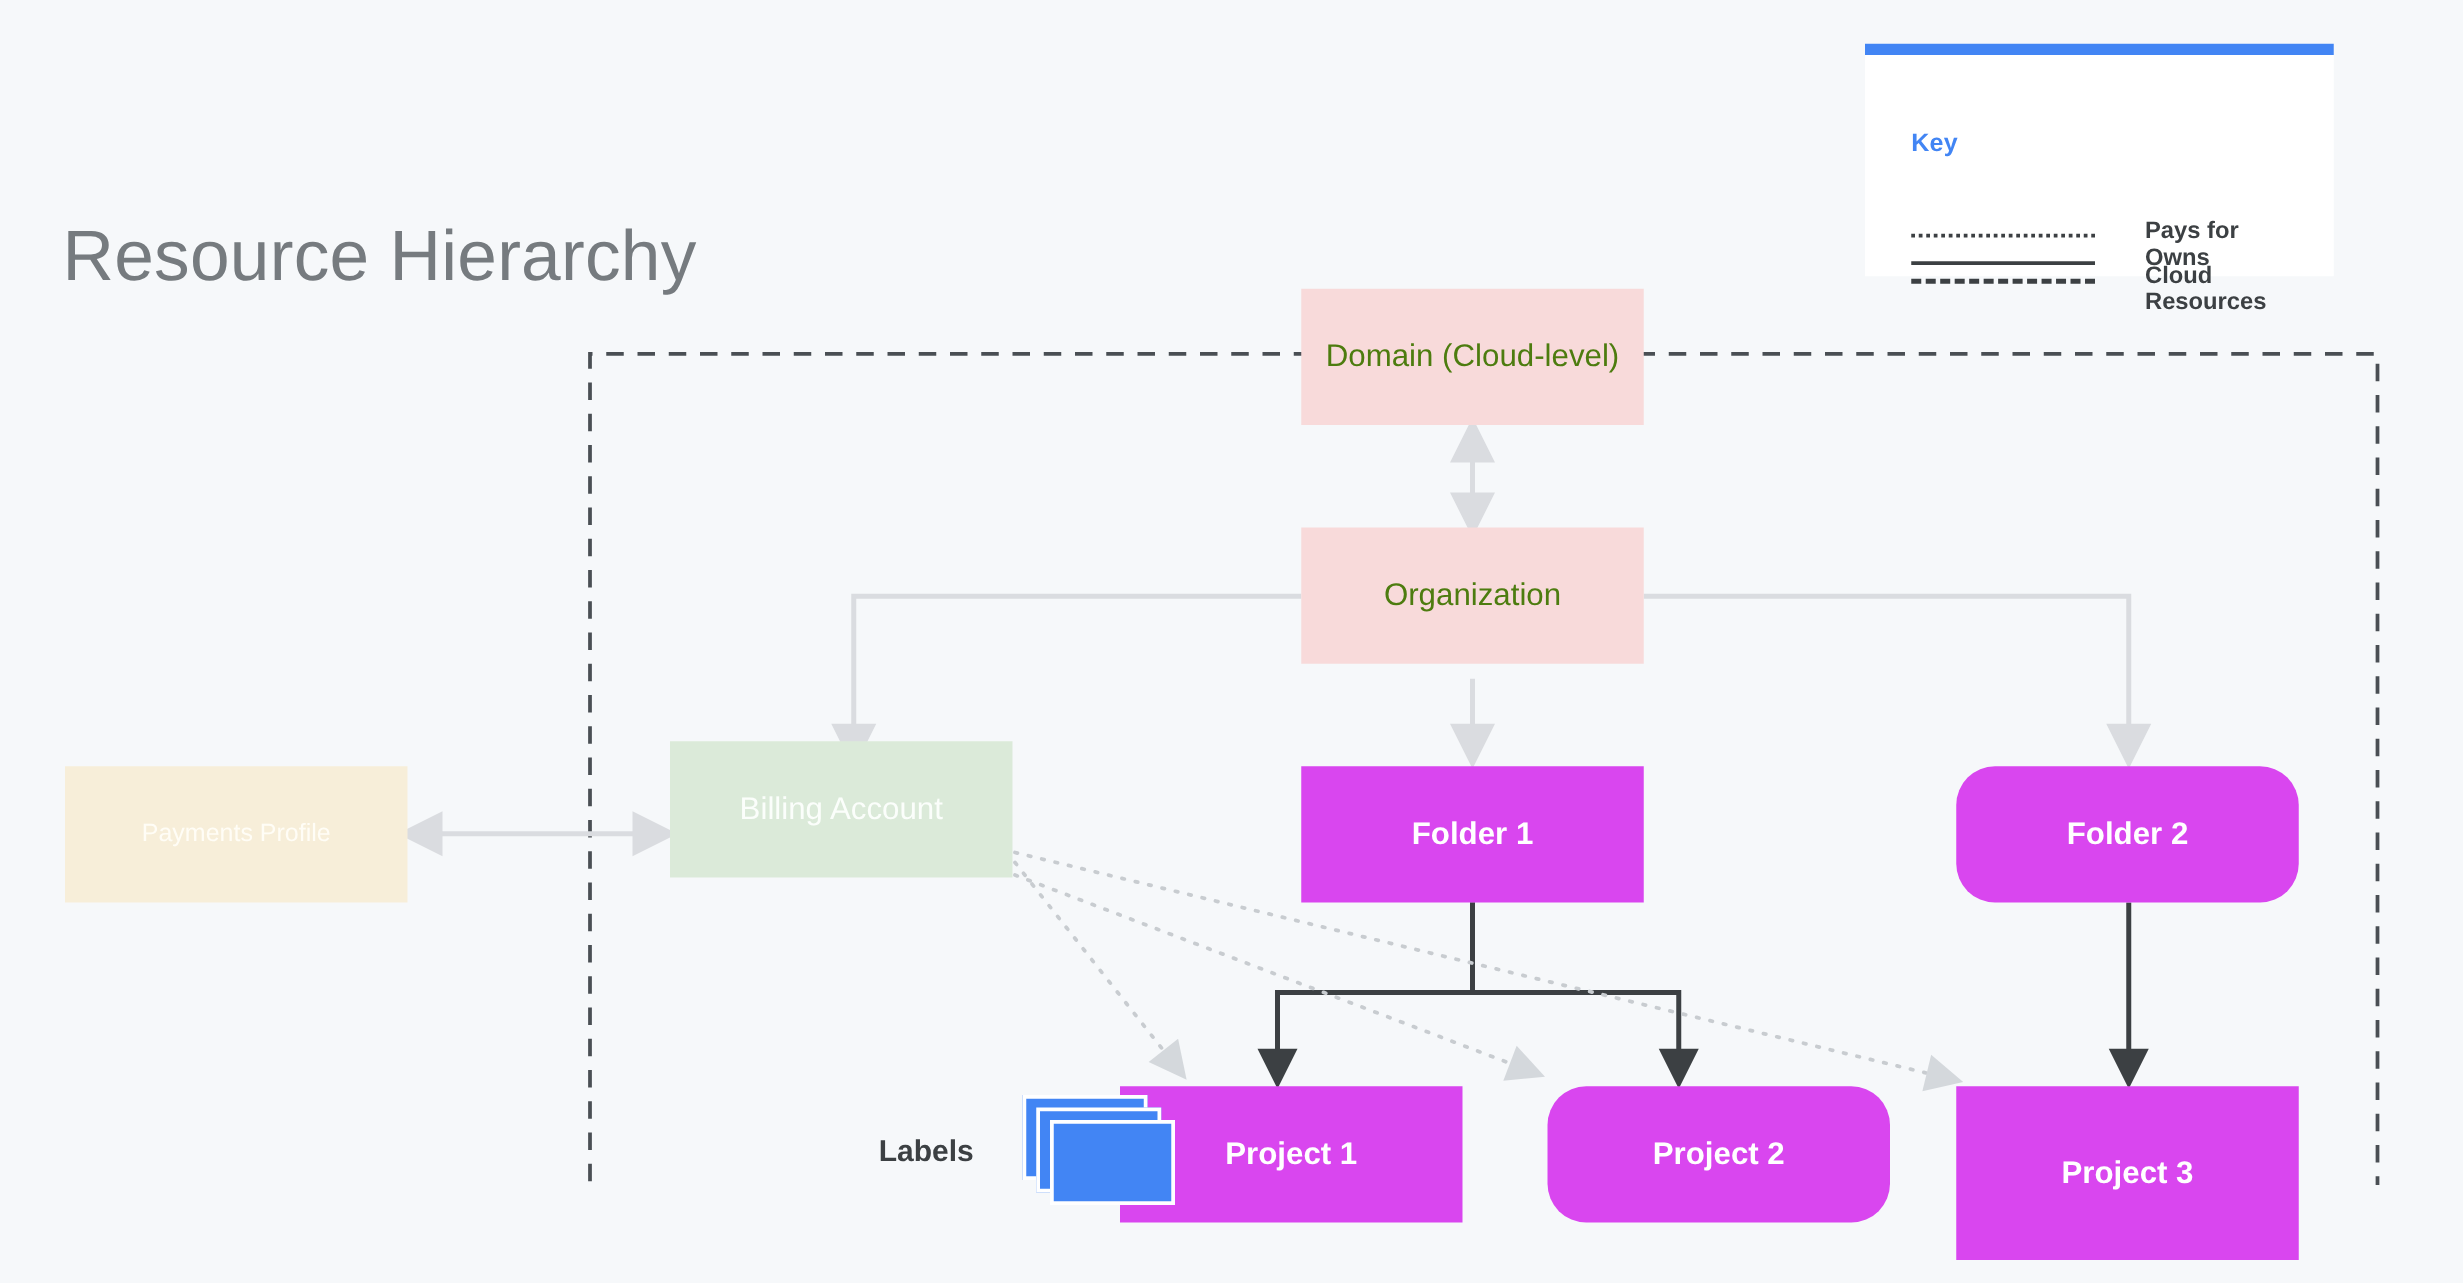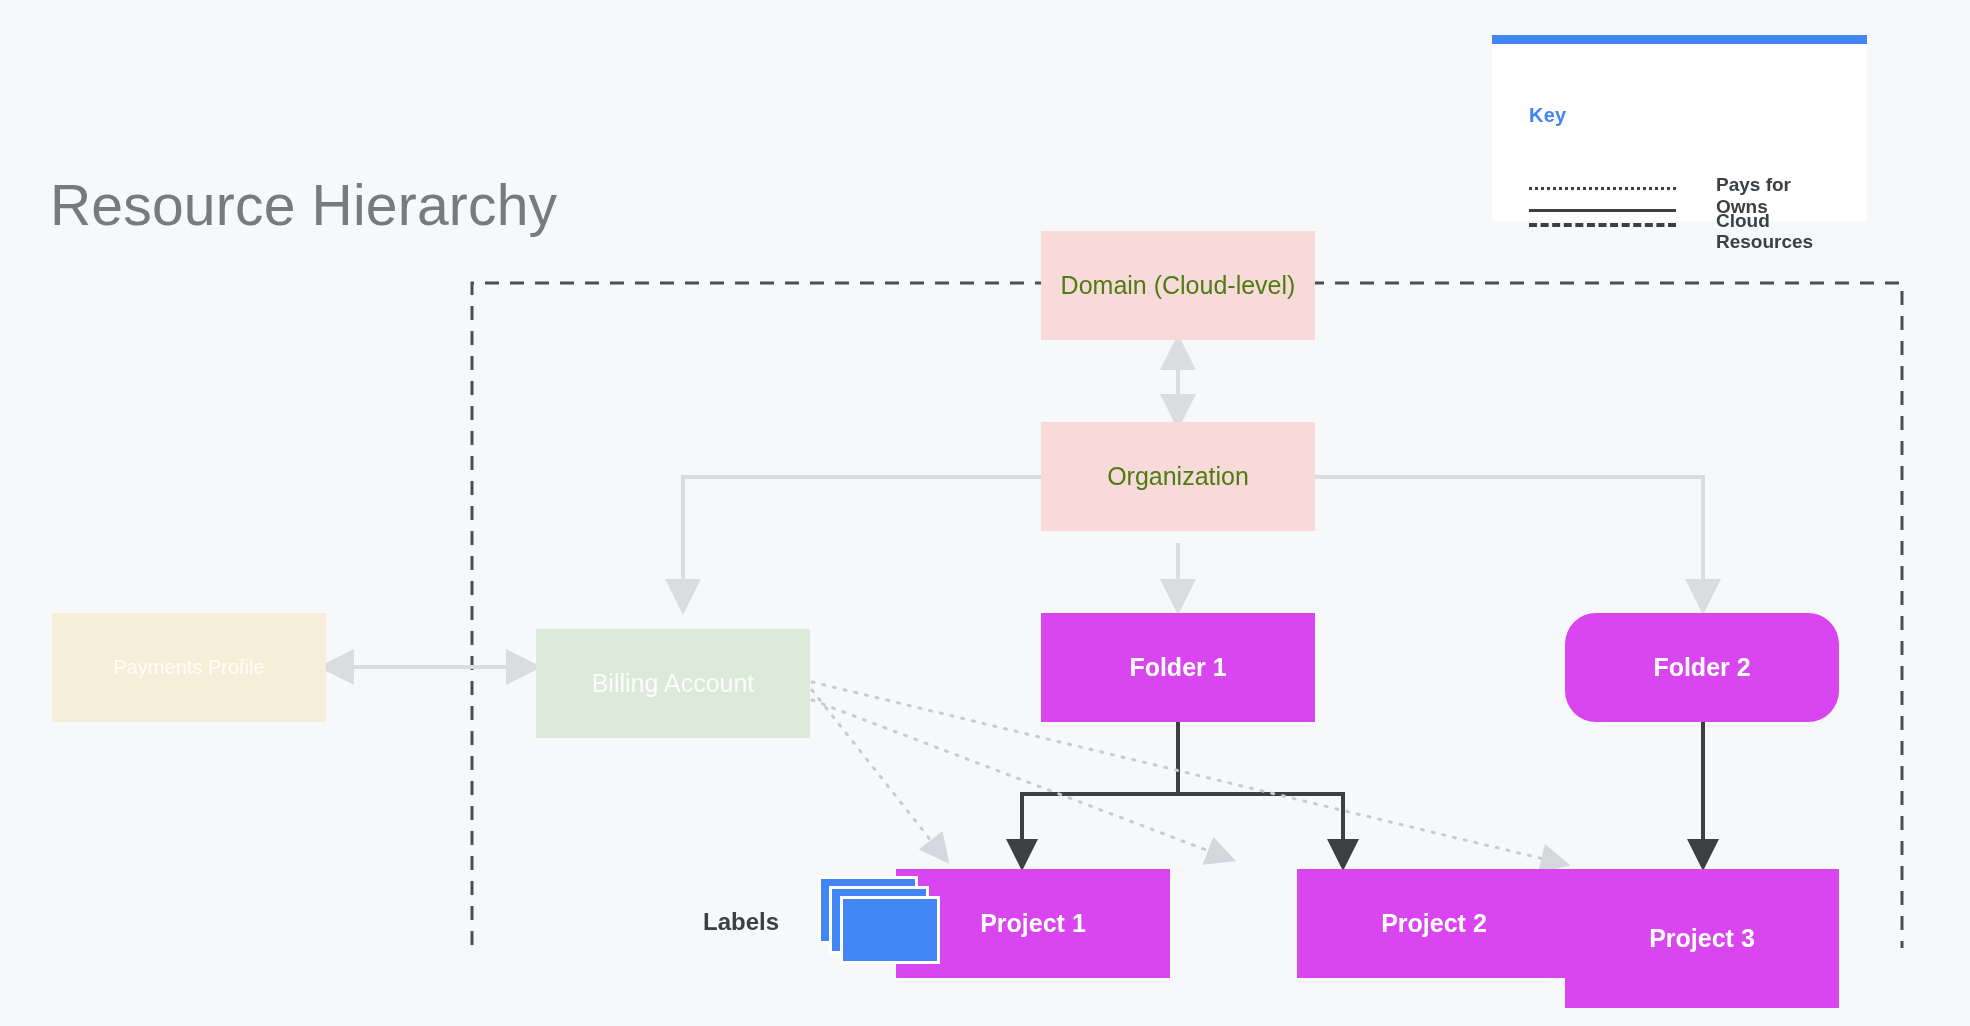--- a/index.html
+++ b/index.html
@@ -158,37 +158,37 @@
   </div>
 
   <div class="node pink" style="left:1041px;top:422px;width:274px;height:109px;">
     <span class="label">Organization</span>
   </div>
 
   <div class="node cream" style="left:52px;top:613px;width:274px;height:109px;">
     <span class="label">Payments Profile</span>
   </div>
 
-  <div class="node green" style="left:536px;top:629px;width:274px;height:109px;align-items:center;">
+  <div class="node green" style="left:536px;top:593px;width:274px;height:109px;align-items:center;">
     <span class="label">Billing Account</span>
   </div>
 
   <div class="node blue" style="left:1041px;top:613px;width:274px;height:109px;">
     <span class="label">Folder 1</span>
   </div>
 
   <div class="node blue" style="left:1565px;top:613px;width:274px;height:109px;border-radius:31px;">
     <span class="label">Folder 2</span>
   </div>
 
   <div class="node blue" style="left:896px;top:869px;width:274px;height:109px;">
     <span class="label">Project 1</span>
   </div>
 
-  <div class="node blue" style="left:1297px;top:869px;width:274px;height:109px;">
+  <div class="node blue" style="left:1238px;top:869px;width:274px;height:109px;border-radius:31px;">
     <span class="label">Project 2</span>
   </div>
 
   <div class="node blue" style="left:1565px;top:869px;width:274px;height:139px;">
     <span class="label">Project 3</span>
   </div>
 
   <div id="labels-text">Labels</div>
   <div id="labels-icon">
     <div class="lcard c1"></div>

